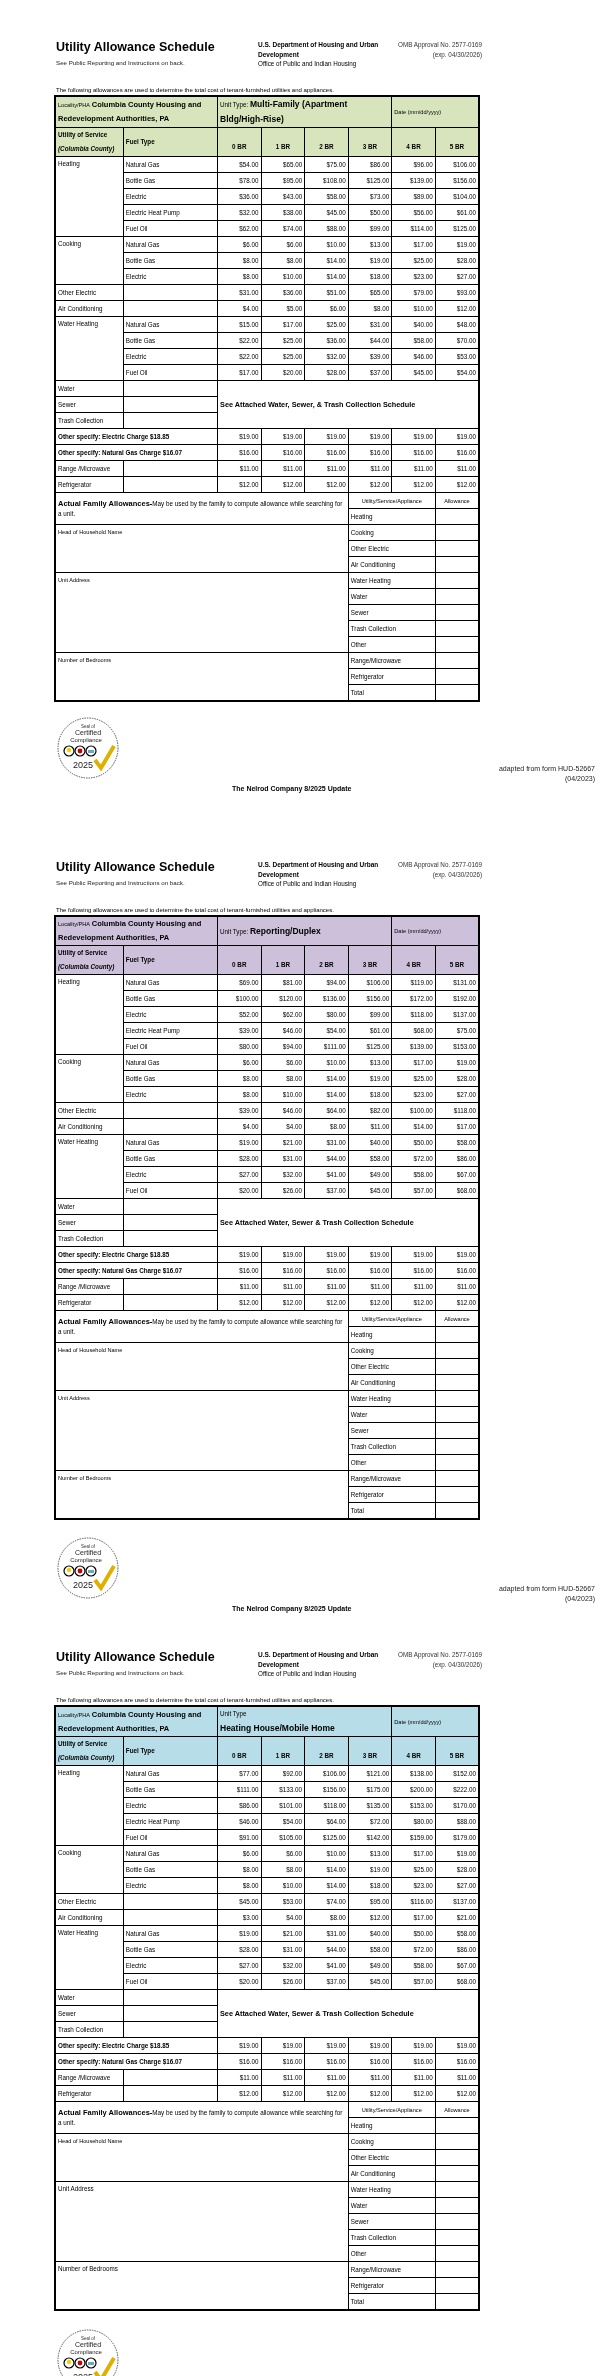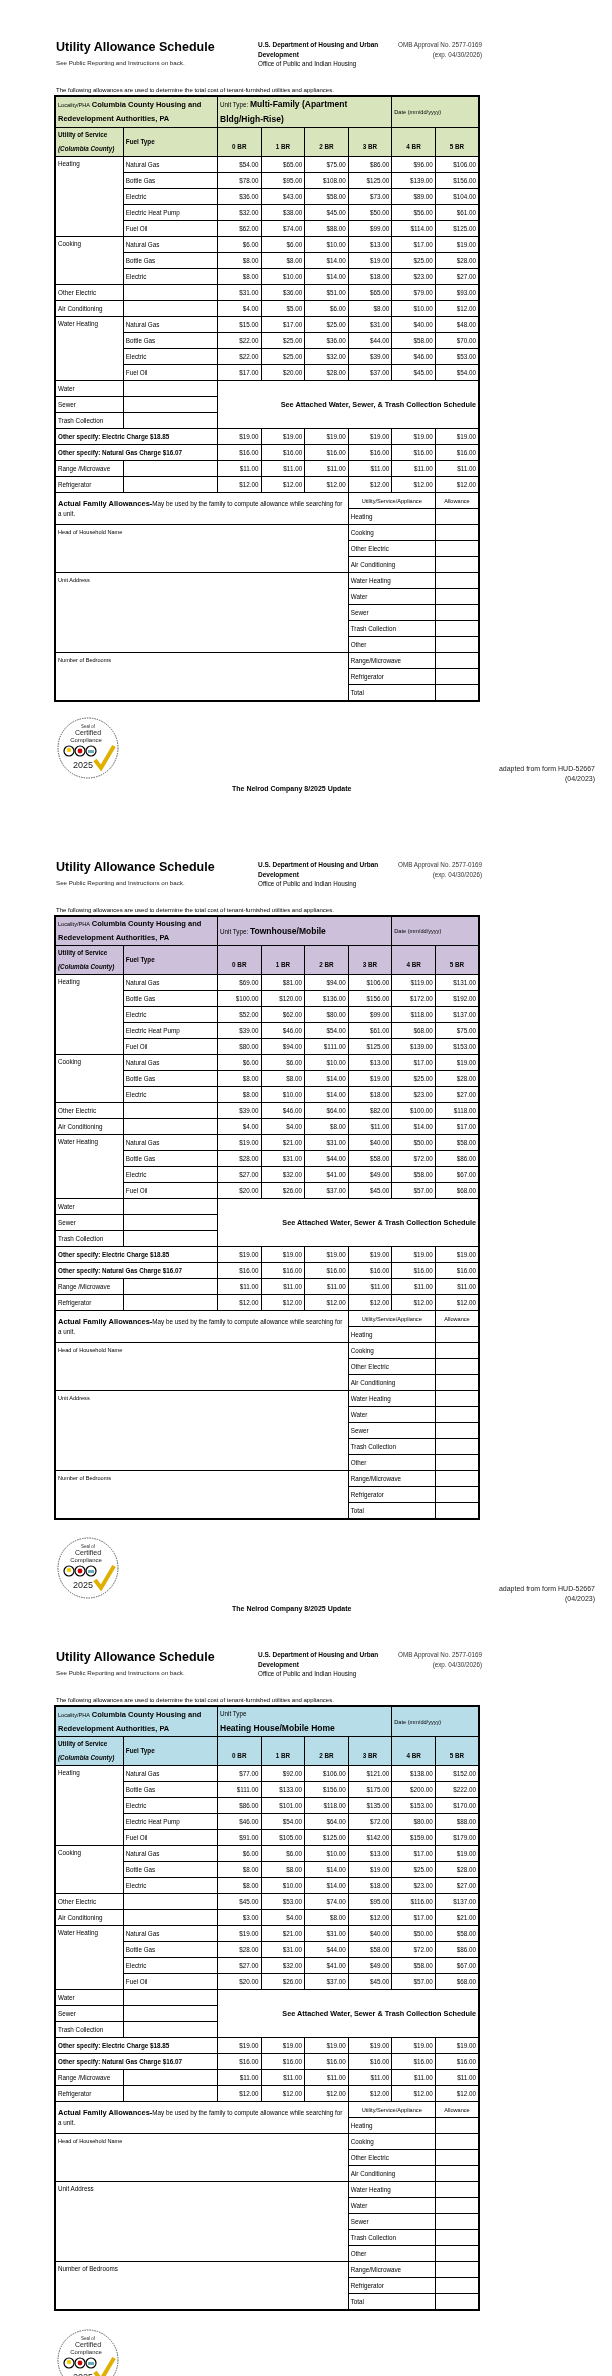--- a/index.html
+++ b/index.html
@@ -14,21 +14,21 @@
   table.ua { position:absolute; left:54px; top:65px; width:426px; border-collapse:collapse; border:2px solid #000; font-size:6.3px; table-layout:fixed; }
   table.ua td { border:0.8px solid #000; padding:0 2px; height:15px; line-height:14px; overflow:hidden; white-space:nowrap; vertical-align:middle; }
   table.ua td.num { text-align:right; }
   .hd td { height:30px; line-height:11px; vertical-align:top; padding-top:2px; }
   .hd2 td { height:24px; vertical-align:top; line-height:10px; }
   .hd2 td.bh { vertical-align:bottom; text-align:center; font-weight:bold; padding-bottom:2px; }
   .small { font-size:5.6px; }
   .big { font-size:8.5px; font-weight:bold; }
   .b { font-weight:bold; }
   .grp td { border-top:2px solid #000; }
-  .see { text-align:right; font-weight:bold; font-size:7.3px; white-space:normal; }
+  .see { text-align:left; font-weight:bold; font-size:7.3px; white-space:normal; }
   .afa td { vertical-align:top; }
   .afa-left { white-space:normal !important; line-height:10px !important; }
   .seal { position:absolute; left:56px; width:64px; height:64px; }
   .adapted { position:absolute; right:17px; font-size:7px; text-align:right; line-height:10px; color:#222; }
   .nelrod { position:absolute; left:232px; font-size:7px; font-weight:bold; }
 </style>
 </head>
 <body>
 
 <div id="pages">
@@ -373,21 +373,21 @@
           <col style="width:37px">
           <col style="width:37px">
           <col style="width:37px">
           <col style="width:37px">
           <col style="width:37px">
           <col style="width:37px">
         </colgroup>
       <tbody>
           <tr class="hd" style="background:#ccc0da">
         <td colspan="2" style="white-space:normal"><span class="small">Locality/PHA</span> <span class="b" style="font-size:7.5px">Columbia County Housing and Redevelopment Authorities, PA</span></td>
-        <td colspan="4" style="white-space:normal"><span>Unit Type:</span> <span class="big">Townhouse/Mobile</span></td>
+        <td colspan="4" style="white-space:normal"><span>Unit Type:</span> <span class="big">Reporting/Duplex</span></td>
         <td colspan="2"><span class="small">Date (mm/dd/yyyy)</span></td>
       </tr>
       <tr class="hd2" style="background:#ccc0da">
         <td class="b" style="white-space:normal"><span>Utility of Service</span><br><i>(Columbia County)</i></td>
         <td class="b">Fuel Type</td>
         <td class="bh">0 BR</td>
             <td class="bh">1 BR</td>
             <td class="bh">2 BR</td>
             <td class="bh">3 BR</td>
             <td class="bh">4 BR</td>

